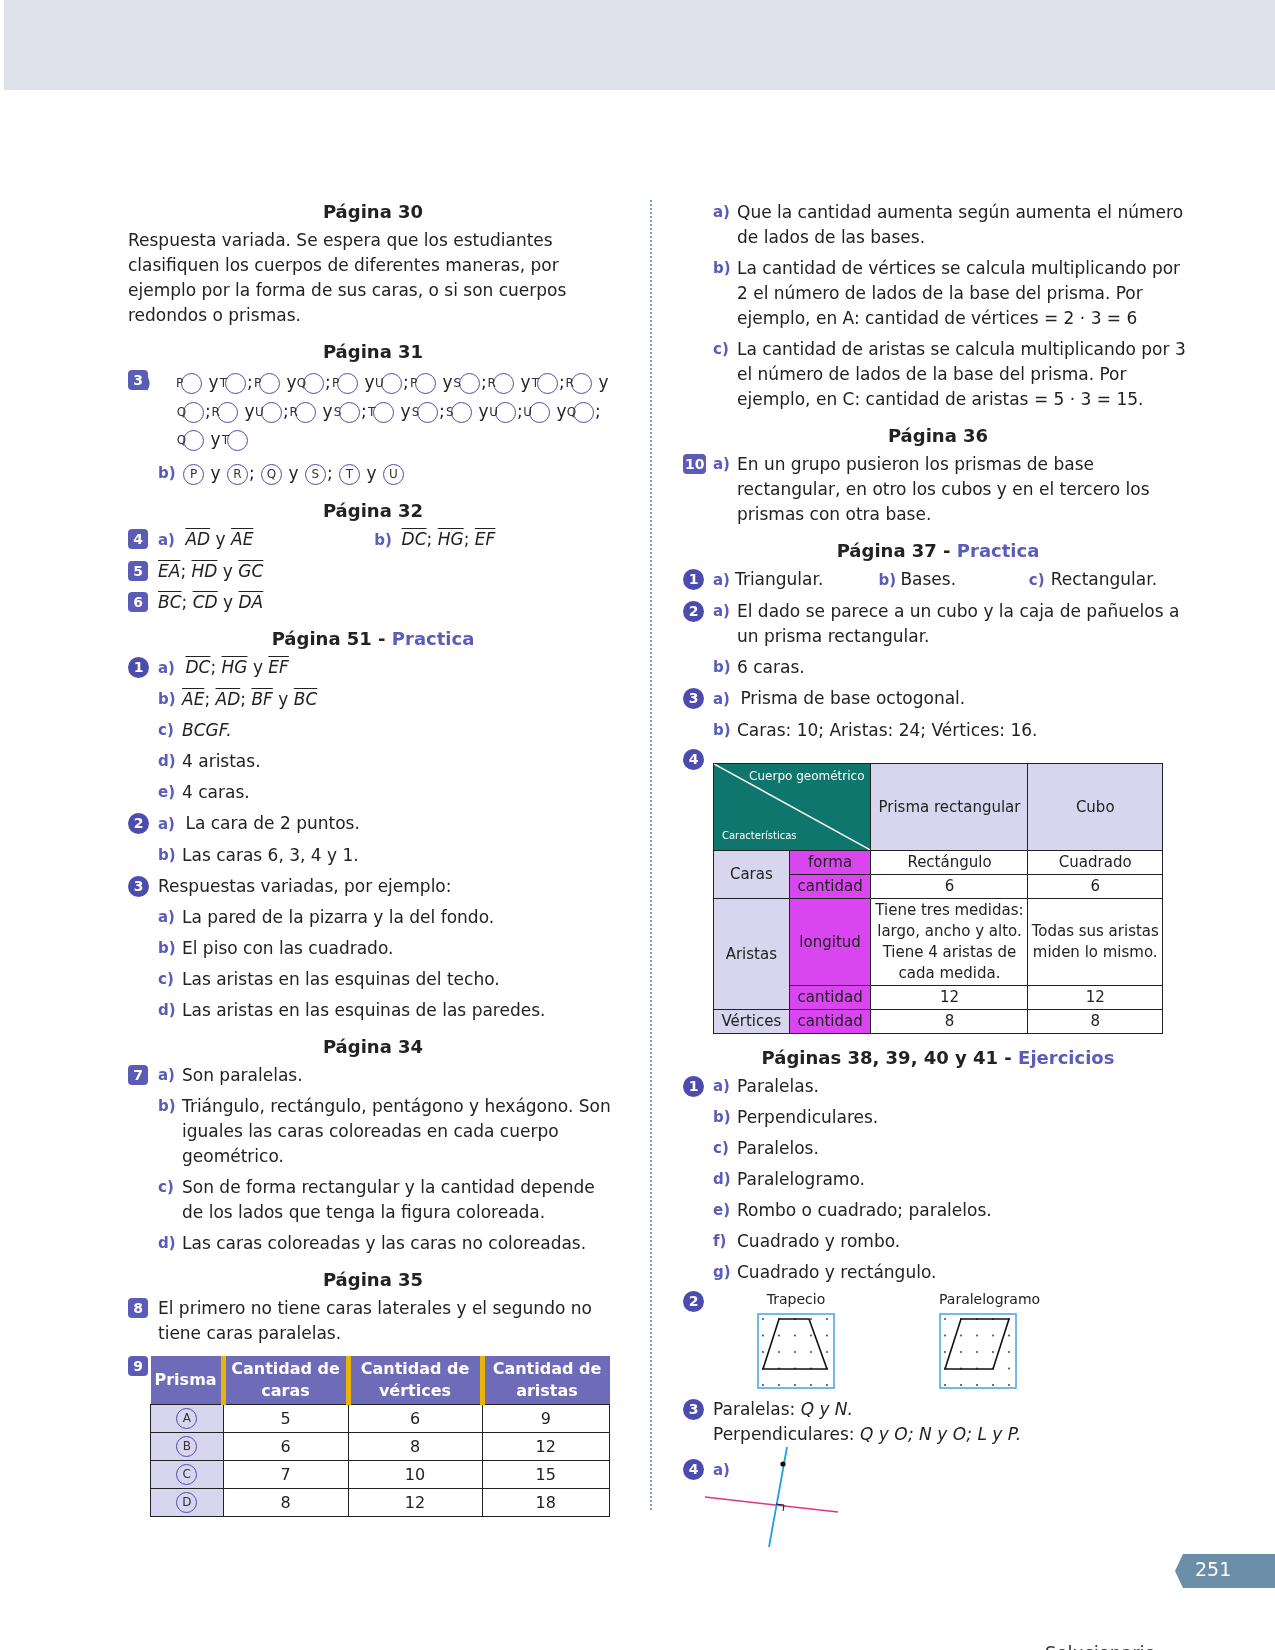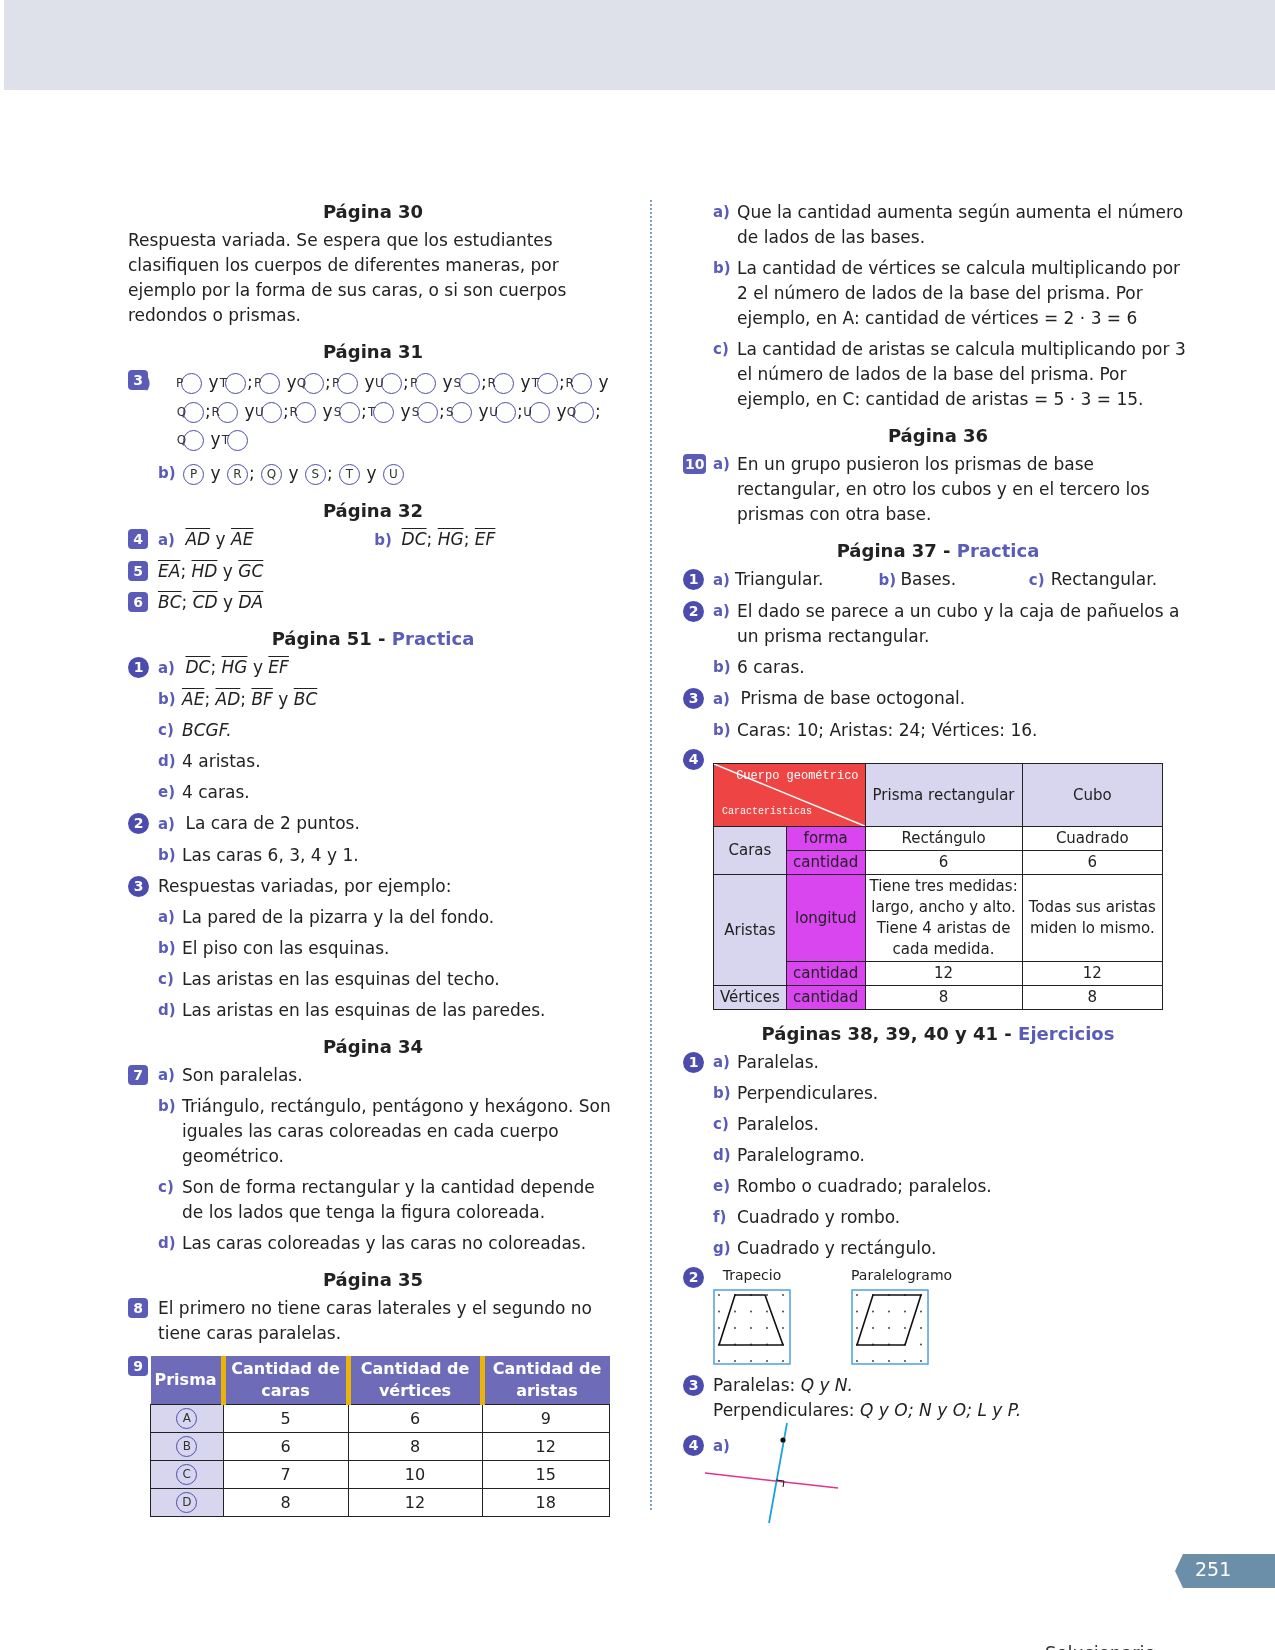--- a/index.html
+++ b/index.html
@@ -32,27 +32,27 @@
   table { border-collapse:collapse; }
   .t9 { margin-left:22px; width:460px; font-size:16px; }
   .t9 th { background:#6e6cb8; color:#fff; font-weight:bold; font-size:16px; line-height:22px; padding:2px 4px;
            border-left:5px solid #eab308; }
   .t9 th:first-child { border-left:none; }
   .t9 td { border:1px solid #222; text-align:center; height:27px; padding:0; }
   .t9 td.first { background:#d8d5ef; }
   .t4 { margin-left:30px; width:450px; font-size:15px; }
   .t4 td { border:1px solid #222; text-align:center; padding:1px 3px; line-height:21px; }
   .t4 .hdr { background:#d8d5ef; }
-  .t4 .corner { background:#ef4444; color:#fff; position:relative; height:54px; padding:4px; width:168px;font-family:Liberation Mono, monospace; }
+  .t4 .corner { background:#0f766e; color:#fff; position:relative; height:54px; padding:16px; width:168px; }
   .t4 .corner .ctop { position:absolute; right:6px; top:2px; font-size:12px; }
   .t4 .corner .cbot { position:absolute; left:8px; bottom:4px; font-size:10px; }
   .t4 .grp { background:#d8d5ef; }
   .t4 .lab { background:#d946ef; }
   .grids { display:flex; gap:60px; margin-left:30px; }
-  .gridbox { text-align:center; font-size:14px; }
+  .gridbox { text-align:center; font-size:14px;margin-left:44px; }
   .gridbox svg { display:block; margin-top:6px; }
   .footer-label { position:absolute; left:1045px; top:1642px; font-size:18px; color:#333; }
   .footer-tab { position:absolute; left:1175px; top:1554px; width:100px; height:34px; }
   .footer-tab .num { position:absolute; left:20px; top:4px; color:#fff; font-size:19px; }
 </style>
 </head>
 <body>
 
 <div class="topband"></div>
 <div class="divider"></div>
@@ -127,21 +127,21 @@
     <div class="sub">
       <span class="lbl">b)</span>
       <span>Las caras 6, 3, 4 y 1.</span>
     </div>
     <div class="row">
       <span class="cbadge">3</span>
       <span>Respuestas variadas, por ejemplo:</span>
     </div>
     <div id="p33q3items">
         <div class="sub"><span class="lbl">a)</span><span>La pared de la pizarra y la del fondo.</span></div>
-        <div class="sub"><span class="lbl">b)</span><span>El piso con las esquinas.</span></div>
+        <div class="sub"><span class="lbl">b)</span><span>El piso con las cuadrado.</span></div>
         <div class="sub"><span class="lbl">c)</span><span>Las aristas en las esquinas del techo.</span></div>
         <div class="sub"><span class="lbl">d)</span><span>Las aristas en las esquinas de las paredes.</span></div>
       </div>
   </div>
 
   <div class="sec">
     <div class="ph">Página 34</div>
     <div style="position:relative">
       <span class="sqbadge">7</span>
       <div id="p34items">

